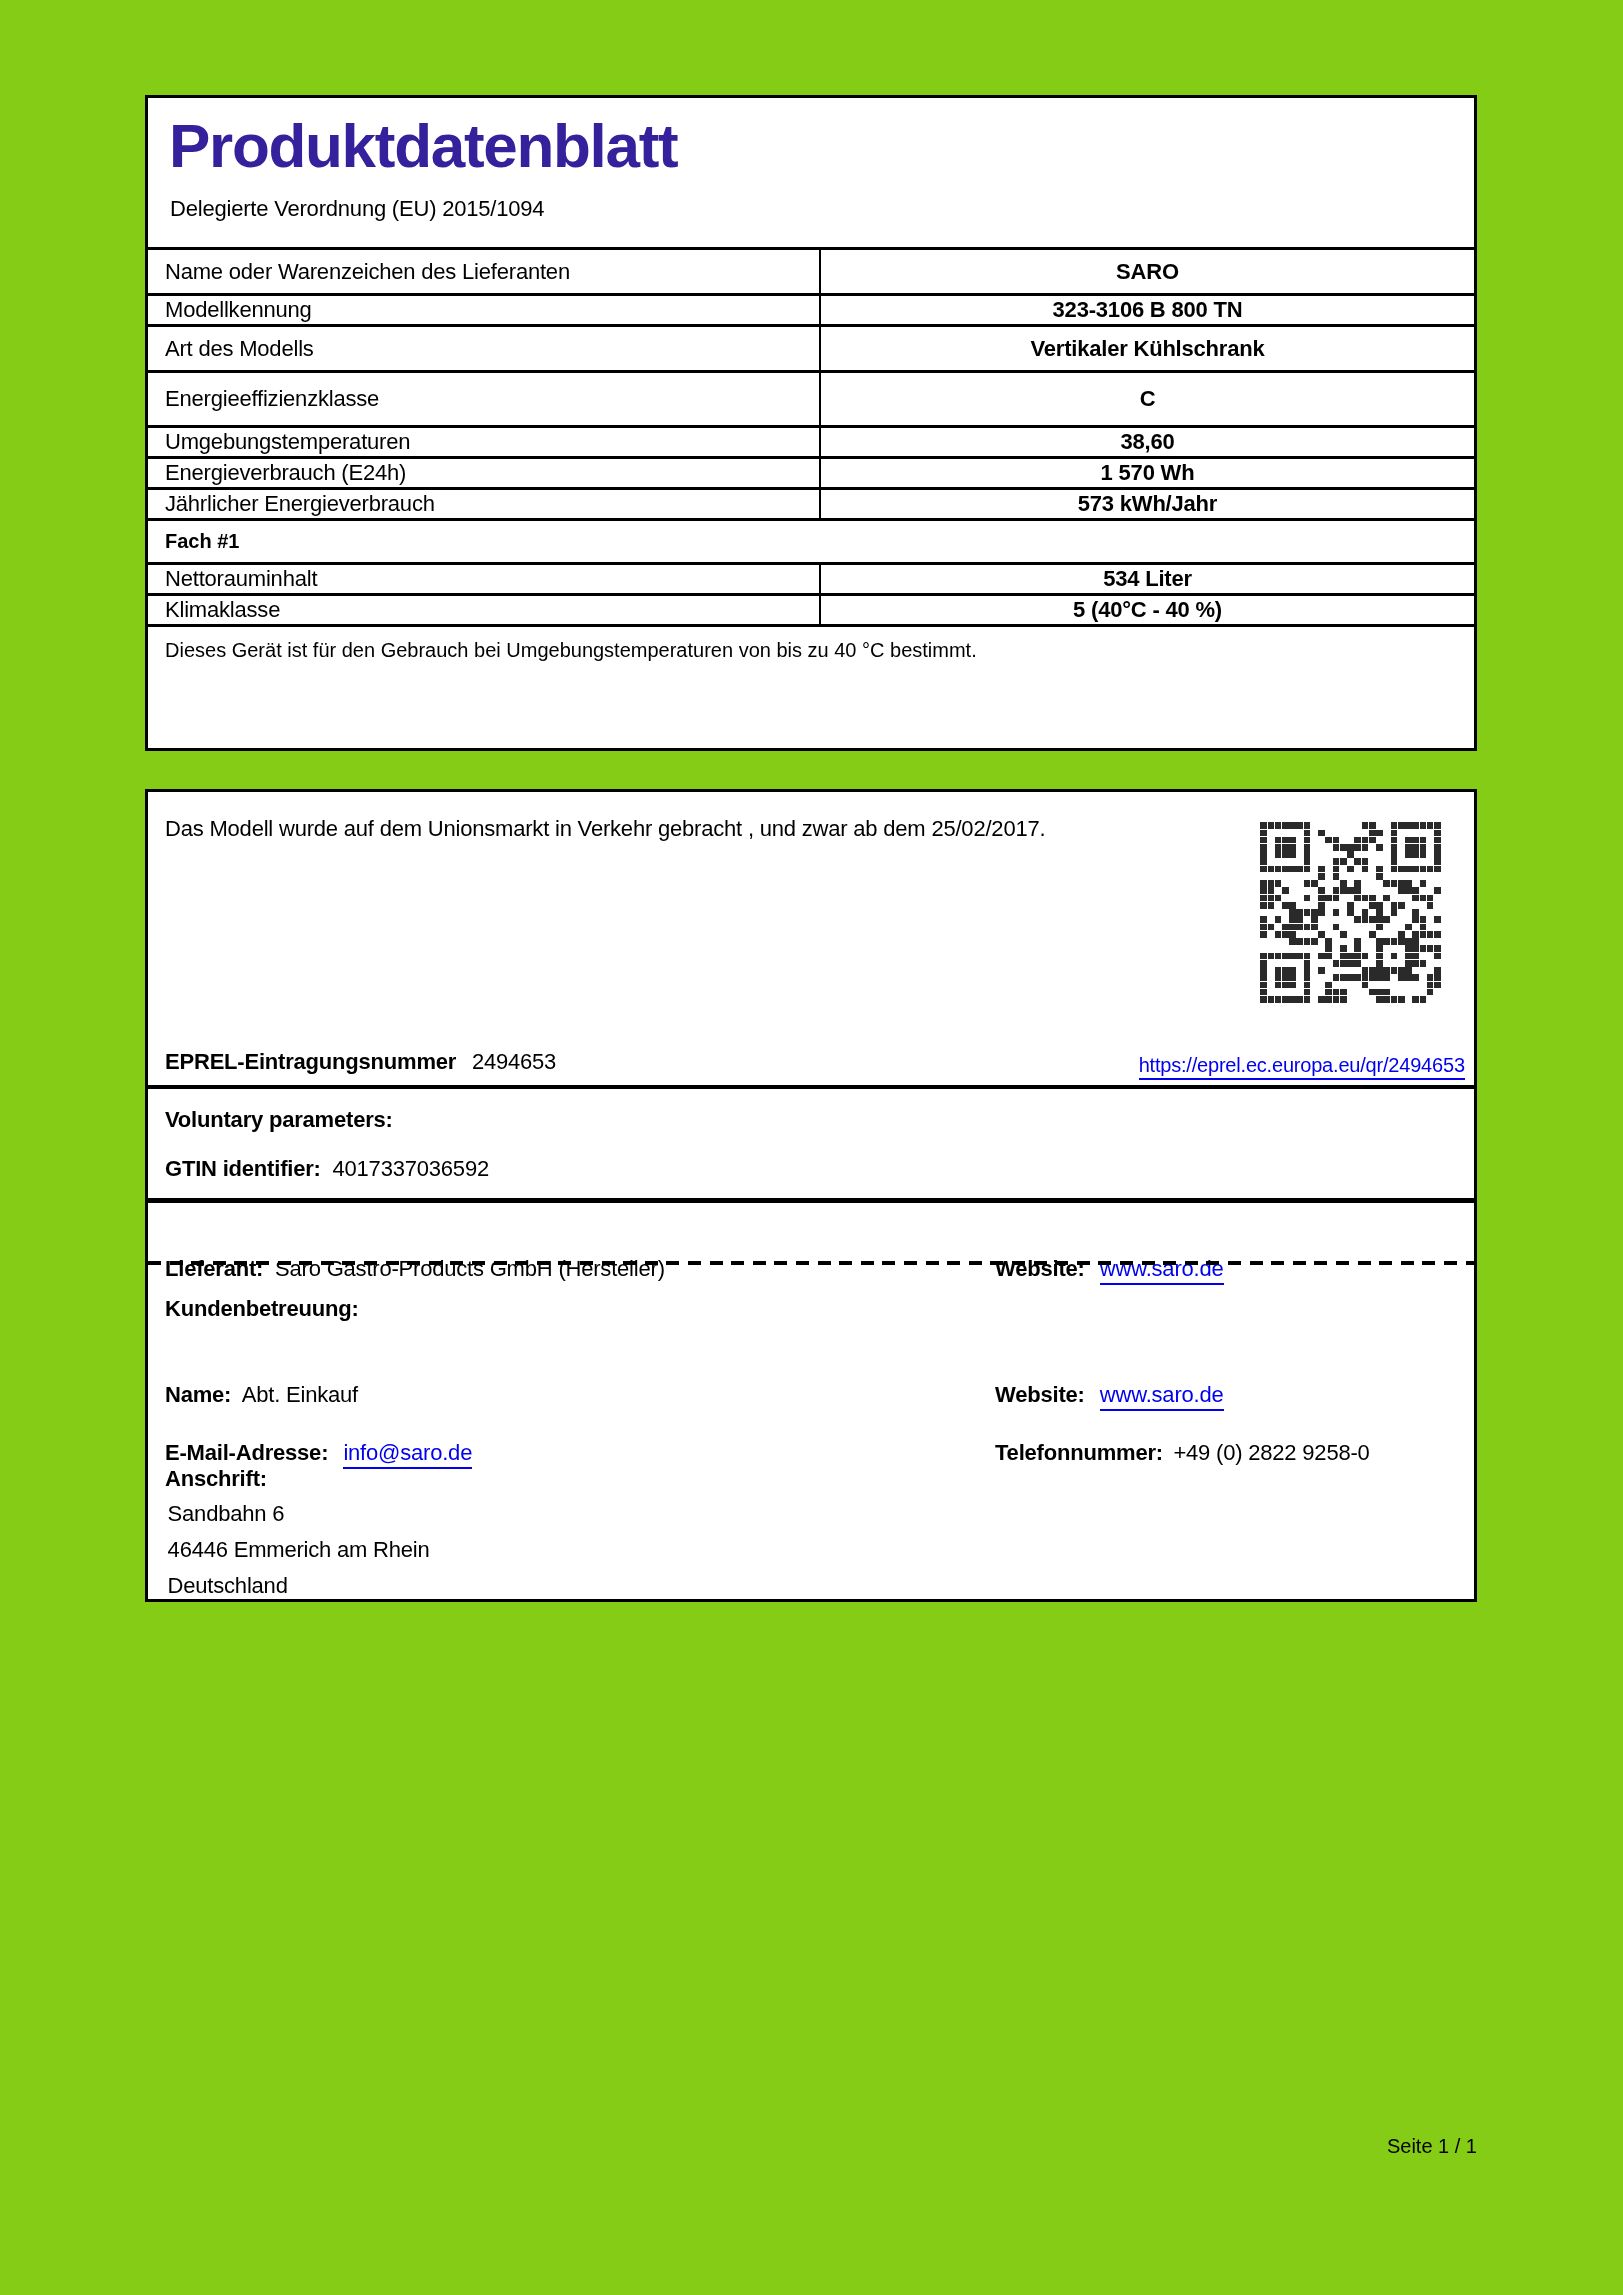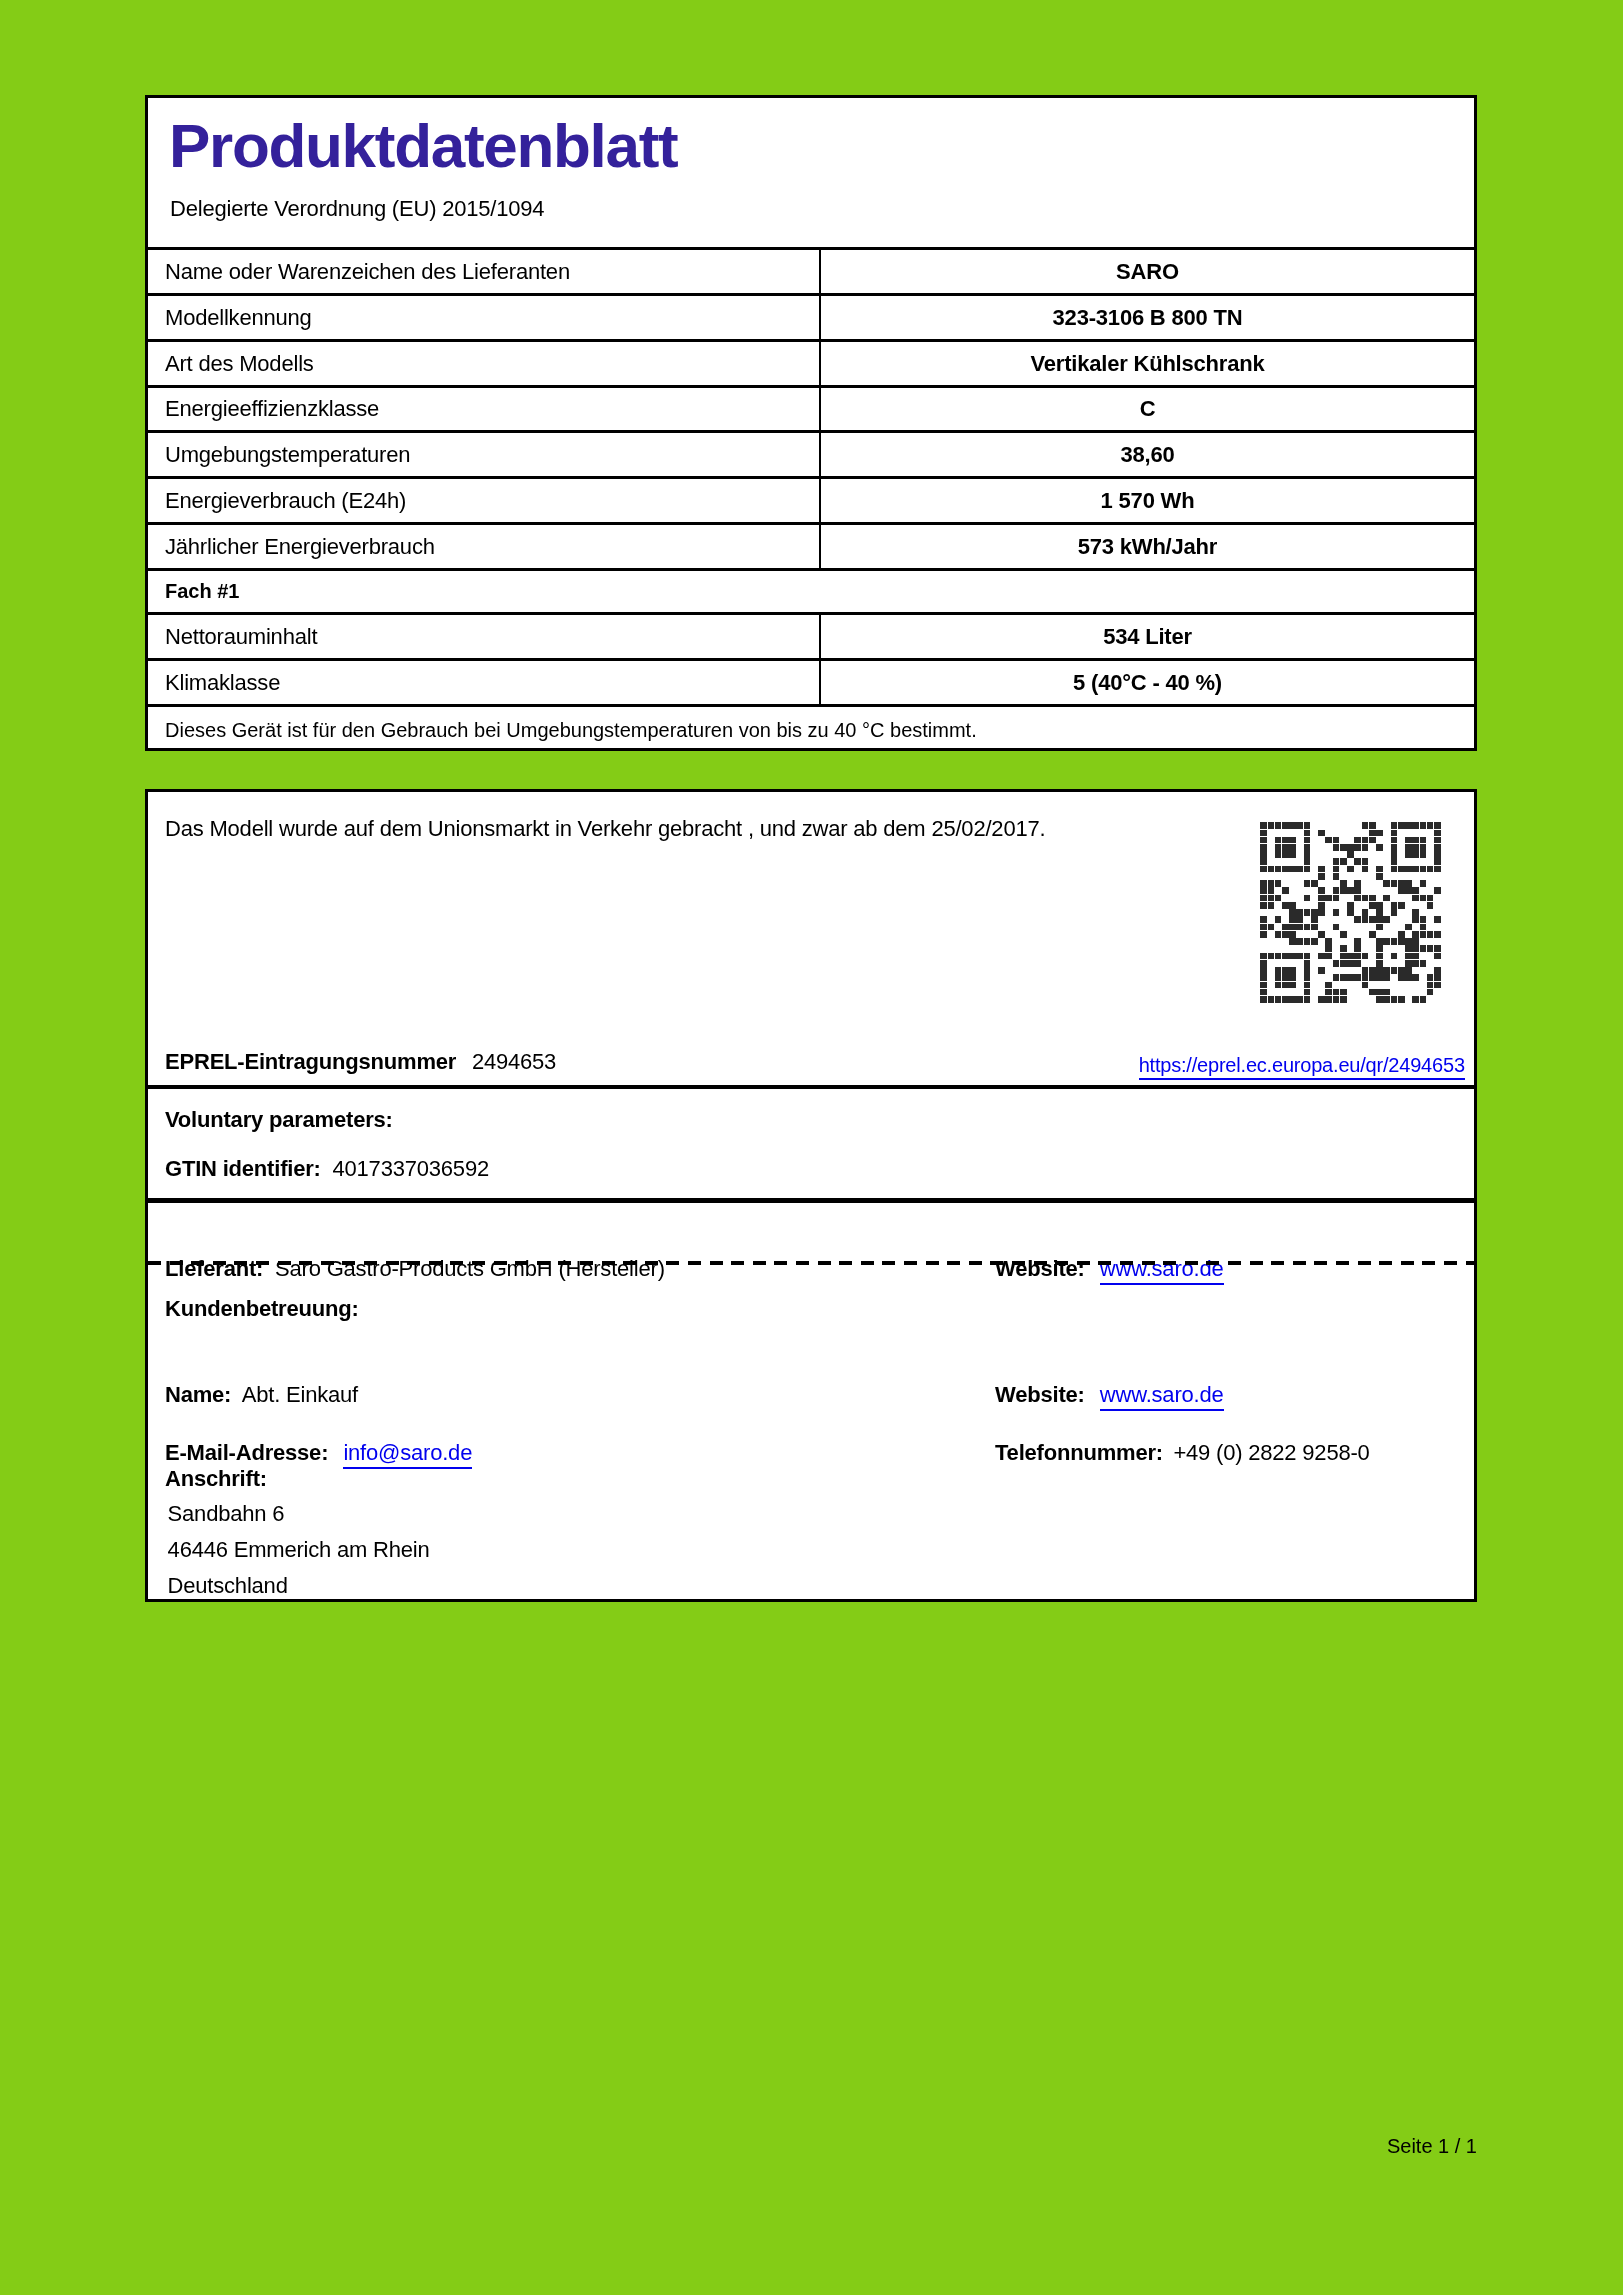--- a/index.html
+++ b/index.html
@@ -7,21 +7,21 @@
   .page{position:relative;width:1623px;height:2295px;background:#84cc16;overflow:hidden;}
   .box{position:absolute;border:3.3px solid #000;background:#fff;box-sizing:border-box;}
   #box1{left:145px;top:95px;width:1332px;height:656px;}
   #box2{left:145px;top:789px;width:1332px;height:813px;}
 
   .doc-title{position:absolute;left:21px;top:11.8px;font-size:62px;font-weight:bold;
              color:#34219B;letter-spacing:-1.3px;white-space:nowrap;}
   .doc-subtitle{position:absolute;left:22px;top:98px;font-size:22px;letter-spacing:-0.2px;}
 
   .grid{position:absolute;left:0;right:0;top:149px;}
-  .row{display:flex;border-top:3.3px solid #000;height:46px;align-items:center;box-sizing:border-box;}
+  .row{display:flex;border-top:3.3px solid #000;height:31px;align-items:center;box-sizing:border-box;}
   .row .lbl{width:673px;padding-left:17px;font-size:22px;letter-spacing:-0.2px;box-sizing:border-box;
             border-right:2.6px solid #000;height:100%;display:flex;align-items:center;}
   .row .val{flex:1;text-align:center;font-weight:bold;font-size:22px;letter-spacing:-0.2px;}
   .row.full{padding-left:17px;font-size:20px;}
   .row.full.head{font-weight:bold;}
   .row.note{height:49px;}
 
   .abs{position:absolute;font-size:22px;letter-spacing:-0.2px;white-space:nowrap;}
   .b{font-weight:bold;}
   .gap{margin-left:15.7px;}
@@ -51,21 +51,21 @@
         <div class="val">SARO</div>
       </div>
       <div class="row">
         <div class="lbl">Modellkennung</div>
         <div class="val">323-3106 B 800 TN</div>
       </div>
       <div class="row" style="height:46px;">
         <div class="lbl">Art des Modells</div>
         <div class="val">Vertikaler Kühlschrank</div>
       </div>
-      <div class="row" style="height:45px;">
+      <div class="row" style="height:55px;">
         <div class="lbl">Energieeffizienzklasse</div>
         <div class="val">C</div>
       </div>
       <div class="row">
         <div class="lbl">Umgebungstemperaturen</div>
         <div class="val">38,60</div>
       </div>
       <div class="row">
         <div class="lbl">Energieverbrauch (E24h)</div>
         <div class="val">1 570 Wh</div>

